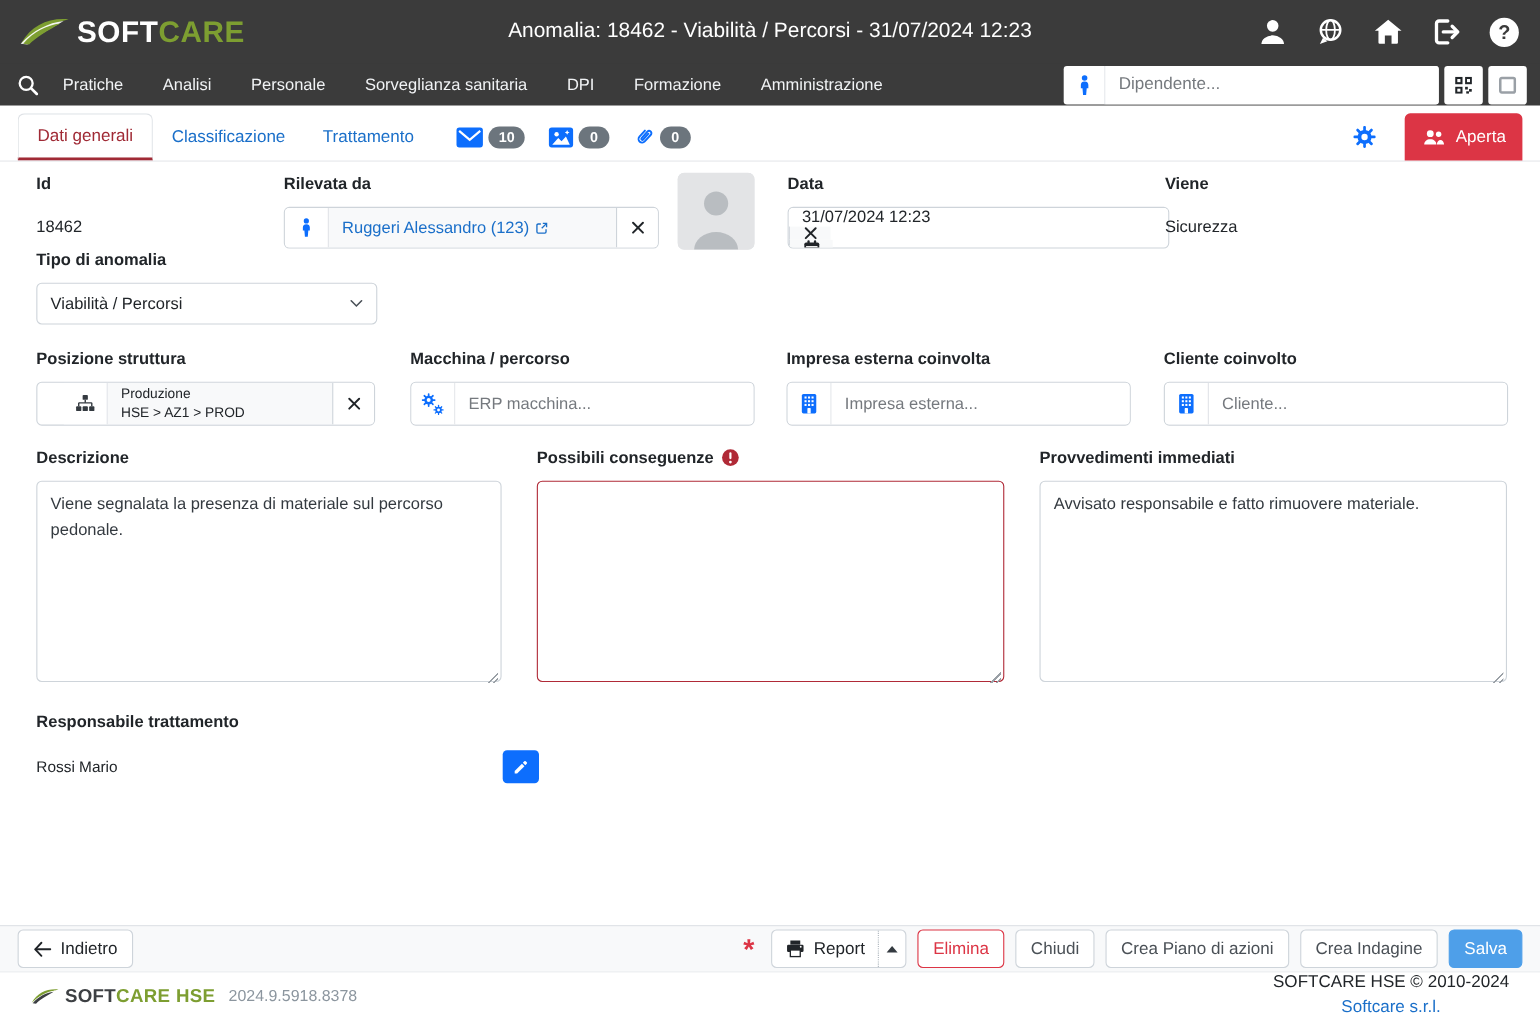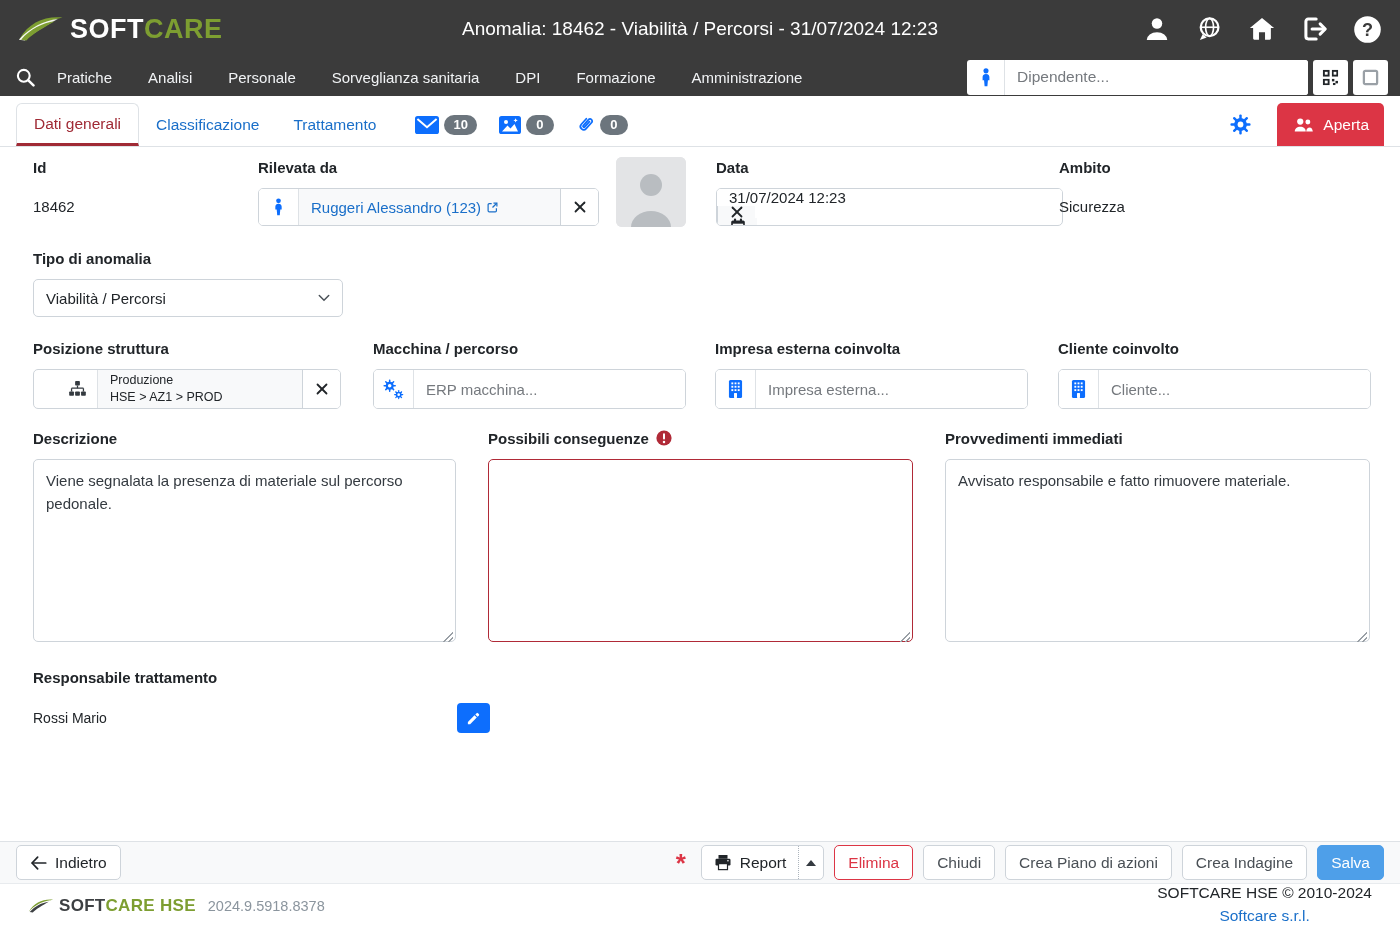--- a/index.html
+++ b/index.html
@@ -299,26 +299,26 @@
                 <rect x="12.9" y="10.4" width="2.5" height="2.5"></rect>
               <rect x="4.6" y="14.6" width="2.5" height="2.5"></rect>
                 <rect x="8.75" y="14.6" width="2.5" height="2.5"></rect>
                 <rect x="12.9" y="14.6" width="2.5" height="2.5"></rect>
             </g>
           </svg>
         </span>
       </div>
     </div>
     <div>
-      <div class="flabel">Ambito</div>
+      <div class="flabel">Viene</div>
       <div class="fvalue">Sicurezza</div>
     </div>
   </div>
 
-  <div style="margin-top:22px;">
+  <div style="">
     <div class="flabel">Tipo di anomalia</div>
     <div class="select">
       <span>Viabilità / Percorsi</span>
       <svg width="12" height="8" viewBox="0 0 14 9">
         <path d="M1.5 1.5 L7 7 L12.5 1.5" stroke="#495057" stroke-width="1.7" fill="none" stroke-linecap="round"></path>
       </svg>
     </div>
   </div>
 
   <div class="grid-r3">

